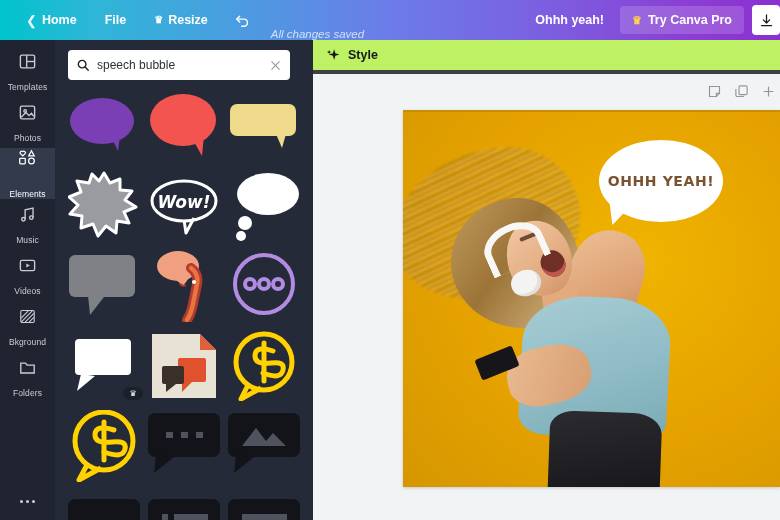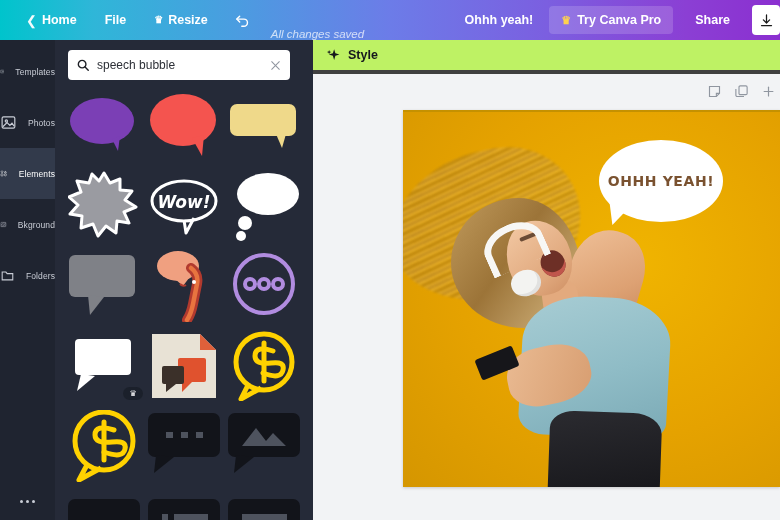--- a/index.html
+++ b/index.html
@@ -58,21 +58,21 @@
   }
 
   
   .rail {
     position: absolute; left: 0; top: 40px; width: 55px; height: 480px;
     background: #1f2430; display: flex; flex-direction: column;
     align-items: center; padding-top: 6px; overflow: hidden;
   }
   .rail-item {
     width: 55px; height: 51px;
-    display: flex; flex-direction: row; align-items: center;
+    display: flex; flex-direction: column; align-items: center;
     justify-content: center; gap: 11px; color: #c9cdd6;
   }
   .rail-item.active { background: #323a4b; color: #ffffff; justify-content: space-between; }
   .rail-label { font-size: 8.5px; letter-spacing: .1px; }
   .rail-more {
     margin-top: auto; margin-bottom: 8px; width: 55px; height: 22px;
     display: flex; align-items: center; justify-content: center; gap: 3px;
   }
   .dot3 { width: 3px; height: 3px; border-radius: 50%; background: #c9cdd6; }
 
@@ -260,23 +260,20 @@
     </div>
 
     <div class="tb-right">
       <div class="tb-doc-title">Ohhh yeah!</div>
 
       <div class="btn-pro">
         <span class="crown-sm">♛</span>
         <span>Try Canva Pro</span>
       </div>
 
-      <div class="btn-share">
-        <span>Share</span>
-      </div>
 
       <div class="btn-download">
         <svg width="15" height="15" viewBox="0 0 24 24" fill="none" stroke="#1a1a1a" stroke-width="2" stroke-linecap="round" stroke-linejoin="round">
           <path d="M12 3 V15"></path>
           <path d="M7 11 L12 16 L17 11"></path>
           <path d="M4 20 H20"></path>
         </svg>
       </div>
     </div>
   </div>
@@ -305,21 +302,36 @@
       <svg width="21" height="19" viewBox="0 0 26 24" fill="none" stroke="currentColor" stroke-width="1.6">
         <path d="M7 4.5 a2 2 0 0 1 3.2 2.3 L7 10 L3.8 6.8 A2 2 0 0 1 7 4.5 Z"></path>
         <path d="M18 3.5 L21.5 10 H14.5 Z"></path>
         <rect x="3.2" y="13" width="7" height="7" rx="1"></rect>
         <circle cx="18" cy="16.5" r="3.6"></circle>
       </svg>
       <span class="rail-label">Elements</span>
     </div>
 
 
-
+    <div class="rail-item">
+      <svg width="19" height="19" viewBox="0 0 24 24" fill="none" stroke="currentColor" stroke-width="1.7">
+        <path d="M9 18 V6 L19 4 V16"></path>
+        <circle cx="6.8" cy="18" r="2.2"></circle>
+          <circle cx="16.8" cy="16" r="2.2"></circle>
+      </svg>
+      <span class="rail-label">Music</span>
+    </div>
+
+    <div class="rail-item">
+      <svg width="19" height="19" viewBox="0 0 24 24" fill="none" stroke="currentColor" stroke-width="1.7">
+        <rect x="3" y="5.5" width="18" height="13" rx="2"></rect>
+        <path d="M10.5 9.5 L15 12 L10.5 14.5 Z" fill="currentColor" stroke="none"></path>
+      </svg>
+      <span class="rail-label">Videos</span>
+    </div>
 
     <div class="rail-item">
       <svg width="19" height="19" viewBox="0 0 24 24" fill="none" stroke="currentColor" stroke-width="1.4">
         <rect x="3.5" y="4.5" width="17" height="15" rx="1.5"></rect>
         <path d="M4 14 L13 5 M4 19 L18 5 M9 19 L20 8 M14 19 L20 13"></path>
       </svg>
       <span class="rail-label">Bkground</span>
     </div>
 
 

